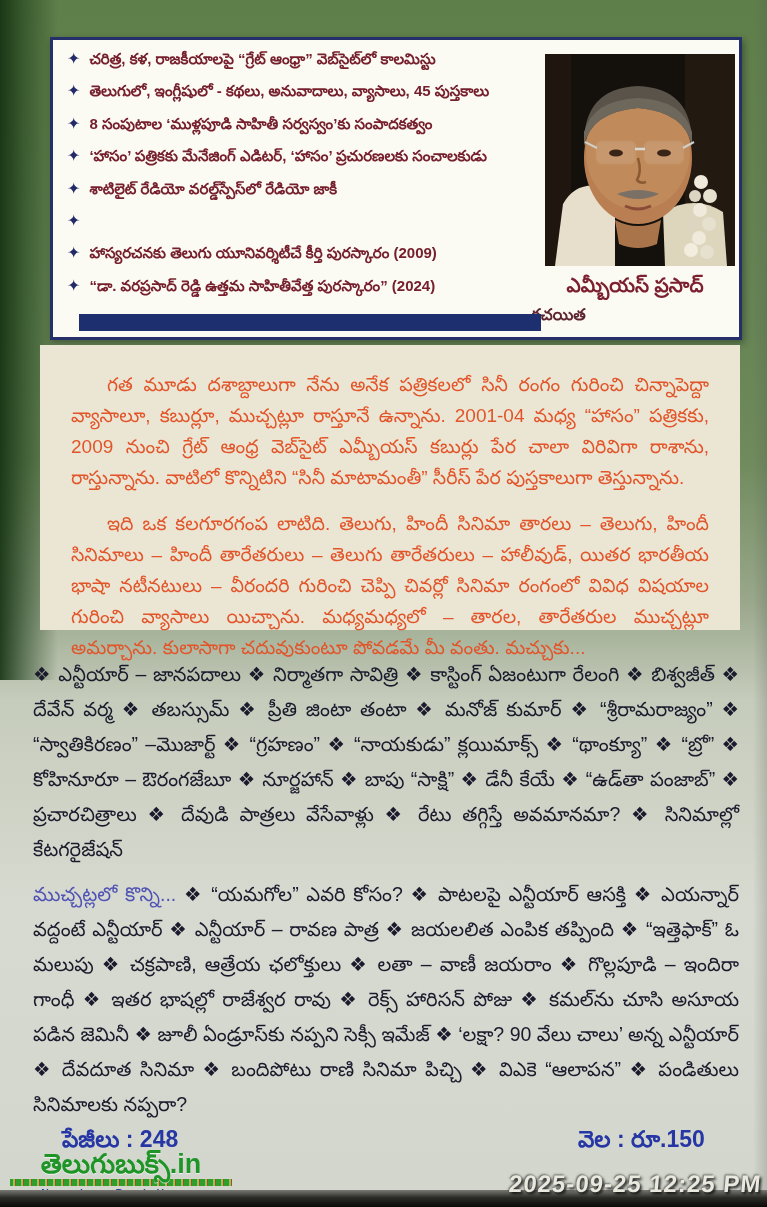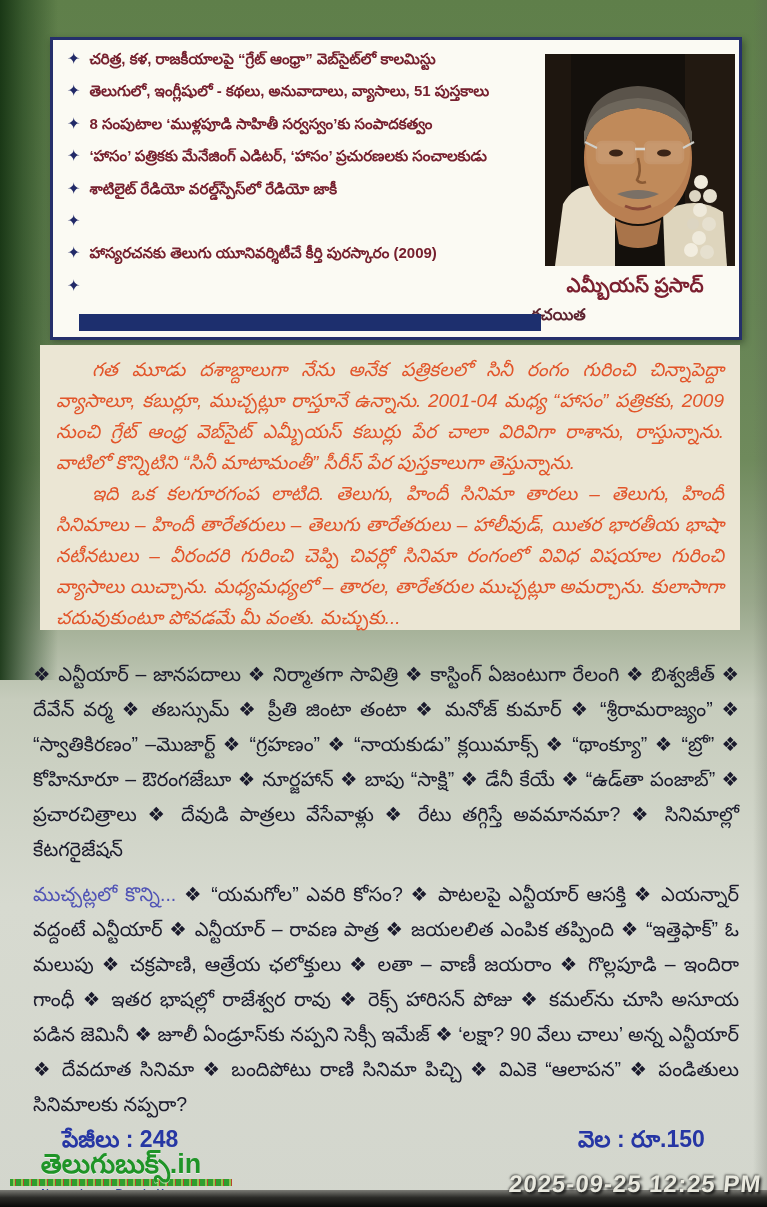--- a/index.html
+++ b/index.html
@@ -22,21 +22,21 @@
   .photo svg{display:block;}
   .author-name{position:absolute;left:478px;top:234px;width:208px;text-align:center;
     color:#7c2030;font-size:20px;font-weight:bold;}
   .author-role{position:absolute;left:478px;top:266px;width:208px;text-align:left;
     color:#5d2430;font-size:16px;font-weight:bold;}
   .navy-bar{position:absolute;left:26px;top:274px;width:462px;height:17px;background:#1d2f6e;}
 
   
   .intro-panel{position:absolute;left:40px;top:345px;width:700px;height:285px;background:#ebe6d4;
     box-sizing:border-box;padding:9px 16px 0 16px;color:#e2552a;font-size:19px;line-height:31px;text-align:justify;}
-  .intro-panel p{margin:0;text-indent:36px;font-style:italic;}
+  .intro-panel p{margin:15px;text-indent:36px;}
 
   
   .dlist{position:absolute;left:33px;width:706px;color:#1a1a2c;font-size:19.5px;line-height:35px;
     font-weight:500;text-align:justify;}
   .dlist p{margin:0;}
   .hl{top:657px;}
   .mu{top:877px;}
   .mu .label{color:#5053b5;margin-top:8px;}
 
   
@@ -66,21 +66,21 @@
   <div class="edge-r"></div>
 
   <section class="top-box">
     <div class="bullets">
       <div class="b-row">
         <span class="star">✦</span>
         <span>చరిత్ర, కళ, రాజకీయాలపై “గ్రేట్ ఆంధ్రా” వెబ్‌సైట్‌లో కాలమిస్టు</span>
       </div>
       <div class="b-row">
         <span class="star">✦</span>
-        <span>తెలుగులో, ఇంగ్లీషులో - కథలు, అనువాదాలు, వ్యాసాలు, 51 పుస్తకాలు</span>
+        <span>తెలుగులో, ఇంగ్లీషులో - కథలు, అనువాదాలు, వ్యాసాలు, 45 పుస్తకాలు</span>
       </div>
       <div class="b-row">
         <span class="star">✦</span>
         <span>8 సంపుటాల ‘ముళ్లపూడి సాహితీ సర్వస్వం’కు సంపాదకత్వం</span>
       </div>
       <div class="b-row">
         <span class="star">✦</span>
         <span>‘హాసం’ పత్రికకు మేనేజింగ్ ఎడిటర్, ‘హాసం’ ప్రచురణలకు సంచాలకుడు</span>
       </div>
       <div class="b-row">
@@ -89,20 +89,21 @@
       </div>
       <div class="b-row">
         <span class="star">✦</span>
       </div>
       <div class="b-row">
         <span class="star">✦</span>
         <span>హాస్యరచనకు తెలుగు యూనివర్శిటీచే కీర్తి పురస్కారం (2009)</span>
       </div>
       <div class="b-row">
         <span class="star">✦</span>
+        <span>“డా. వరప్రసాద్ రెడ్డి ఉత్తమ సాహితీవేత్త పురస్కారం” (2024)</span>
       </div>
     </div>
 
     <figure class="photo">
       <svg width="190" height="212" viewBox="0 0 190 212">
         <rect x="0" y="0" width="190" height="212" fill="#14100c"></rect>
         <rect x="140" y="0" width="50" height="212" fill="#2e2015" opacity="0.55"></rect>
         <rect x="0" y="0" width="26" height="212" fill="#241a12" opacity="0.6"></rect>
         <path d="M10 212 L18 150 Q30 128 55 132 L70 160 L70 212 Z" fill="#e7dfcb"></path>
         <path d="M120 212 L118 158 Q150 140 178 158 L182 212 Z" fill="#ded5bd"></path>

